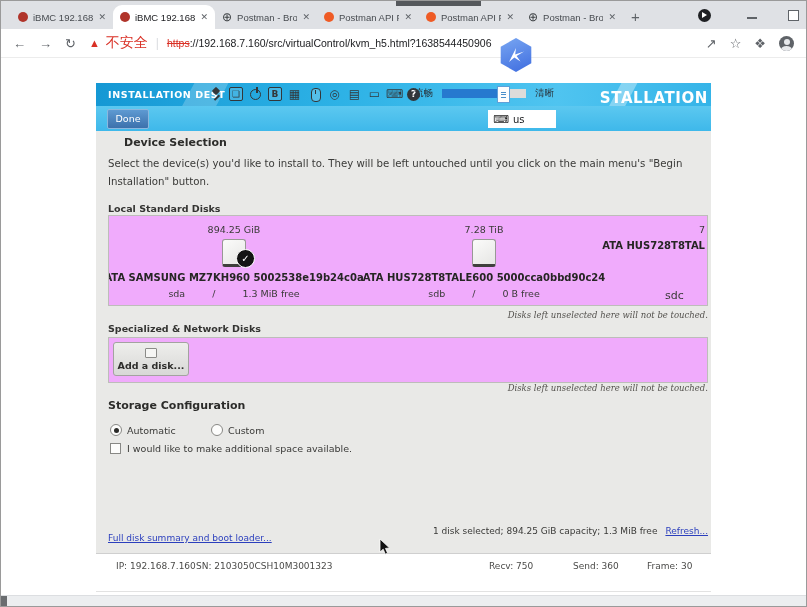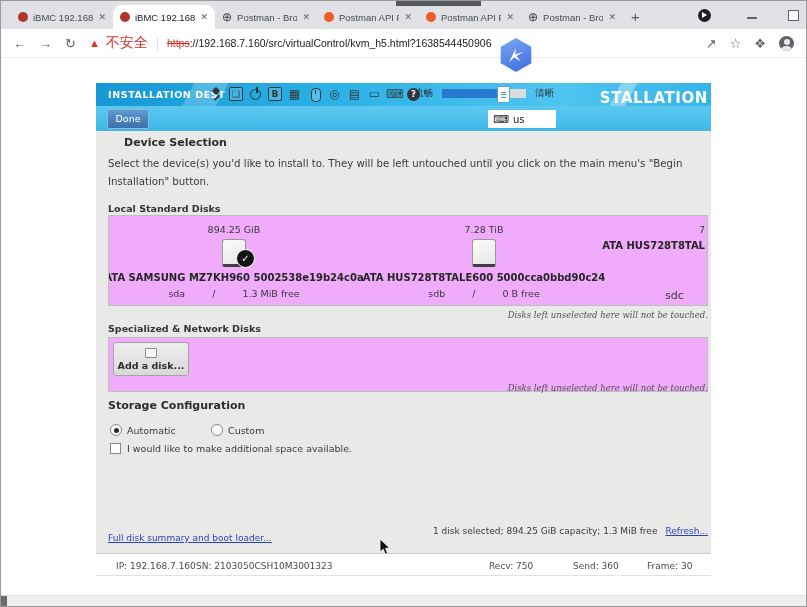--- a/index.html
+++ b/index.html
@@ -79,21 +79,21 @@
            gap:4px;padding:0 5px;box-sizing:border-box;font-size:10px;color:#16181a;}
   .kbd-ic{font-size:11px;color:#222;}
 
   .vm-content{position:absolute;top:48px;left:0;width:615px;height:422px;background:#e9e9e7;color:#3a3a38;}
   .h-section{position:absolute;font-weight:bold;font-size:11px;color:#2c2c2a;}
   .h-label{position:absolute;font-weight:bold;font-size:9.5px;color:#343432;}
   .para{position:absolute;left:12px;top:24px;width:594px;font-size:10.2px;line-height:18px;color:#3a3a38;}
 
   .panel{position:absolute;left:12px;width:600px;background:#f0abfc;border:1px solid #bdbdba;box-sizing:border-box;overflow:hidden;}
   .panel.disks{top:84px;height:91px;display:flex;}
-  .panel.network{top:206px;height:55px;}
+  .panel.network{top:206px;height:46px;}
 
   .disk-cell{width:250px;flex:none;display:flex;flex-direction:column;align-items:center;padding-top:8px;box-sizing:border-box;}
   .disk-size{font-size:9.5px;color:#3a3a38;}
   .disk-icon{width:22px;height:24px;margin-top:4px;background:linear-gradient(145deg,#fbfbfa,#e6e6e4);
              border:1px solid #989895;border-bottom:3px solid #3f3f3d;border-radius:3px;position:relative;}
   .disk-check{position:absolute;right:-10px;bottom:-4px;width:17px;height:17px;border-radius:50%;background:#141414;
               color:#fff;font-size:10px;font-weight:bold;display:flex;align-items:center;justify-content:center;border:1.5px solid #fff;}
   .disk-name{font-weight:bold;font-size:10px;margin-top:5px;white-space:nowrap;color:#262624;}
   .disk-details{font-size:9.5px;margin-top:5px;display:flex;gap:27px;color:#3a3a38;}
   .disk-cell.clipped{width:98px;align-items:flex-end;padding-right:2px;position:relative;}
@@ -111,21 +111,21 @@
          vertical-align:-2px;margin-right:5px;position:relative;}
   .radio.sel::after{content:"";position:absolute;left:2.5px;top:2.5px;width:5px;height:5px;background:#2b2b29;border-radius:50%;}
   .checkbox{width:9px;height:9px;border:1px solid #888885;background:#fdfdfc;display:inline-block;vertical-align:-1.5px;margin-right:6px;}
   .opt-label{font-size:9.5px;color:#3a3a38;}
   .opt{position:absolute;}
 
   .vm-link{font-size:9px;color:#2b3fbd;text-decoration:underline;}
   .footer-left{position:absolute;left:12px;top:395px;}
   .footer-right{position:absolute;right:3px;top:395px;display:flex;gap:8px;align-items:center;font-size:9px;color:#3a3a38;}
 
-  .vm-status{position:absolute;top:470px;left:0;width:615px;height:23px;background:#fff;
+  .vm-status{position:absolute;top:470px;left:0;width:615px;height:39px;background:#fff;
              border-top:1px solid #cfcfcf;border-bottom:1px solid #e2e2e2;font-size:9px;color:#4b4b49;box-sizing:border-box;}
   .vm-status span{position:absolute;top:7px;white-space:nowrap;}
 
   .cursor{position:absolute;left:378px;top:537px;z-index:9;}
 
   .bottom-strip{position:absolute;left:0;right:0;bottom:0;height:10px;background:#eceef0;border-top:1px solid #dcdee1;}
   .corner-mark{position:absolute;left:0;bottom:0;width:6px;height:10px;background:#6a6d70;}
 </style>
 </head>
 <body>

